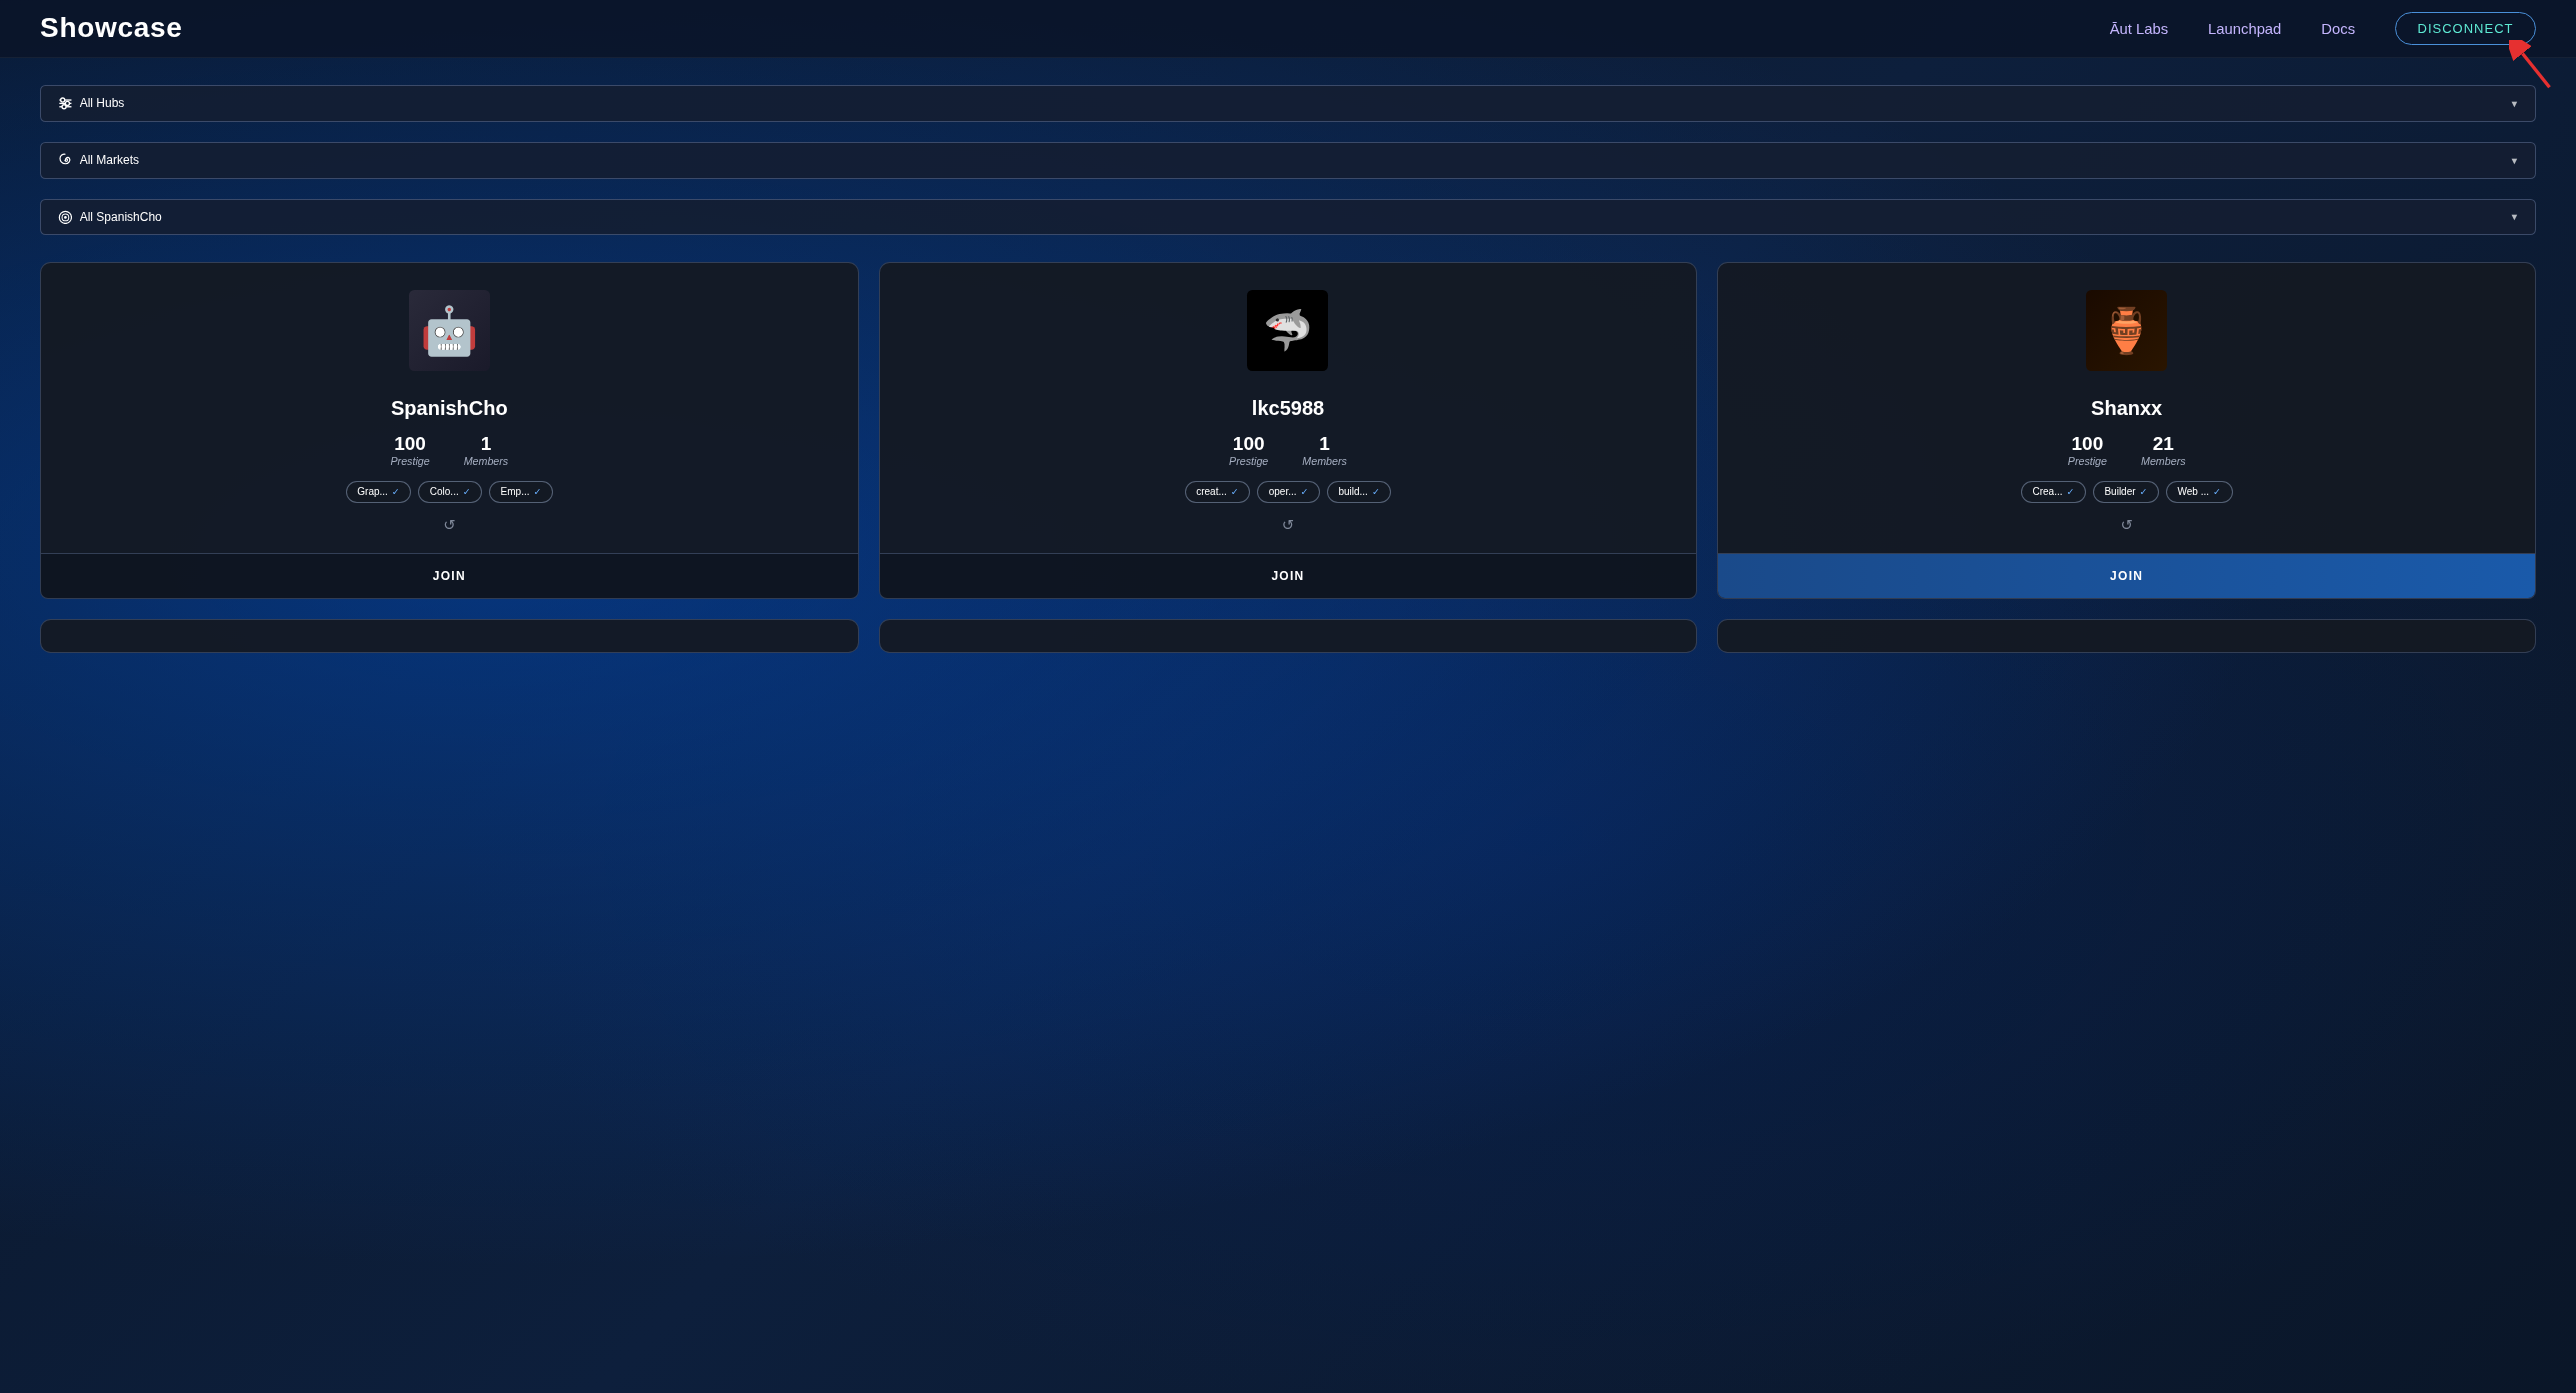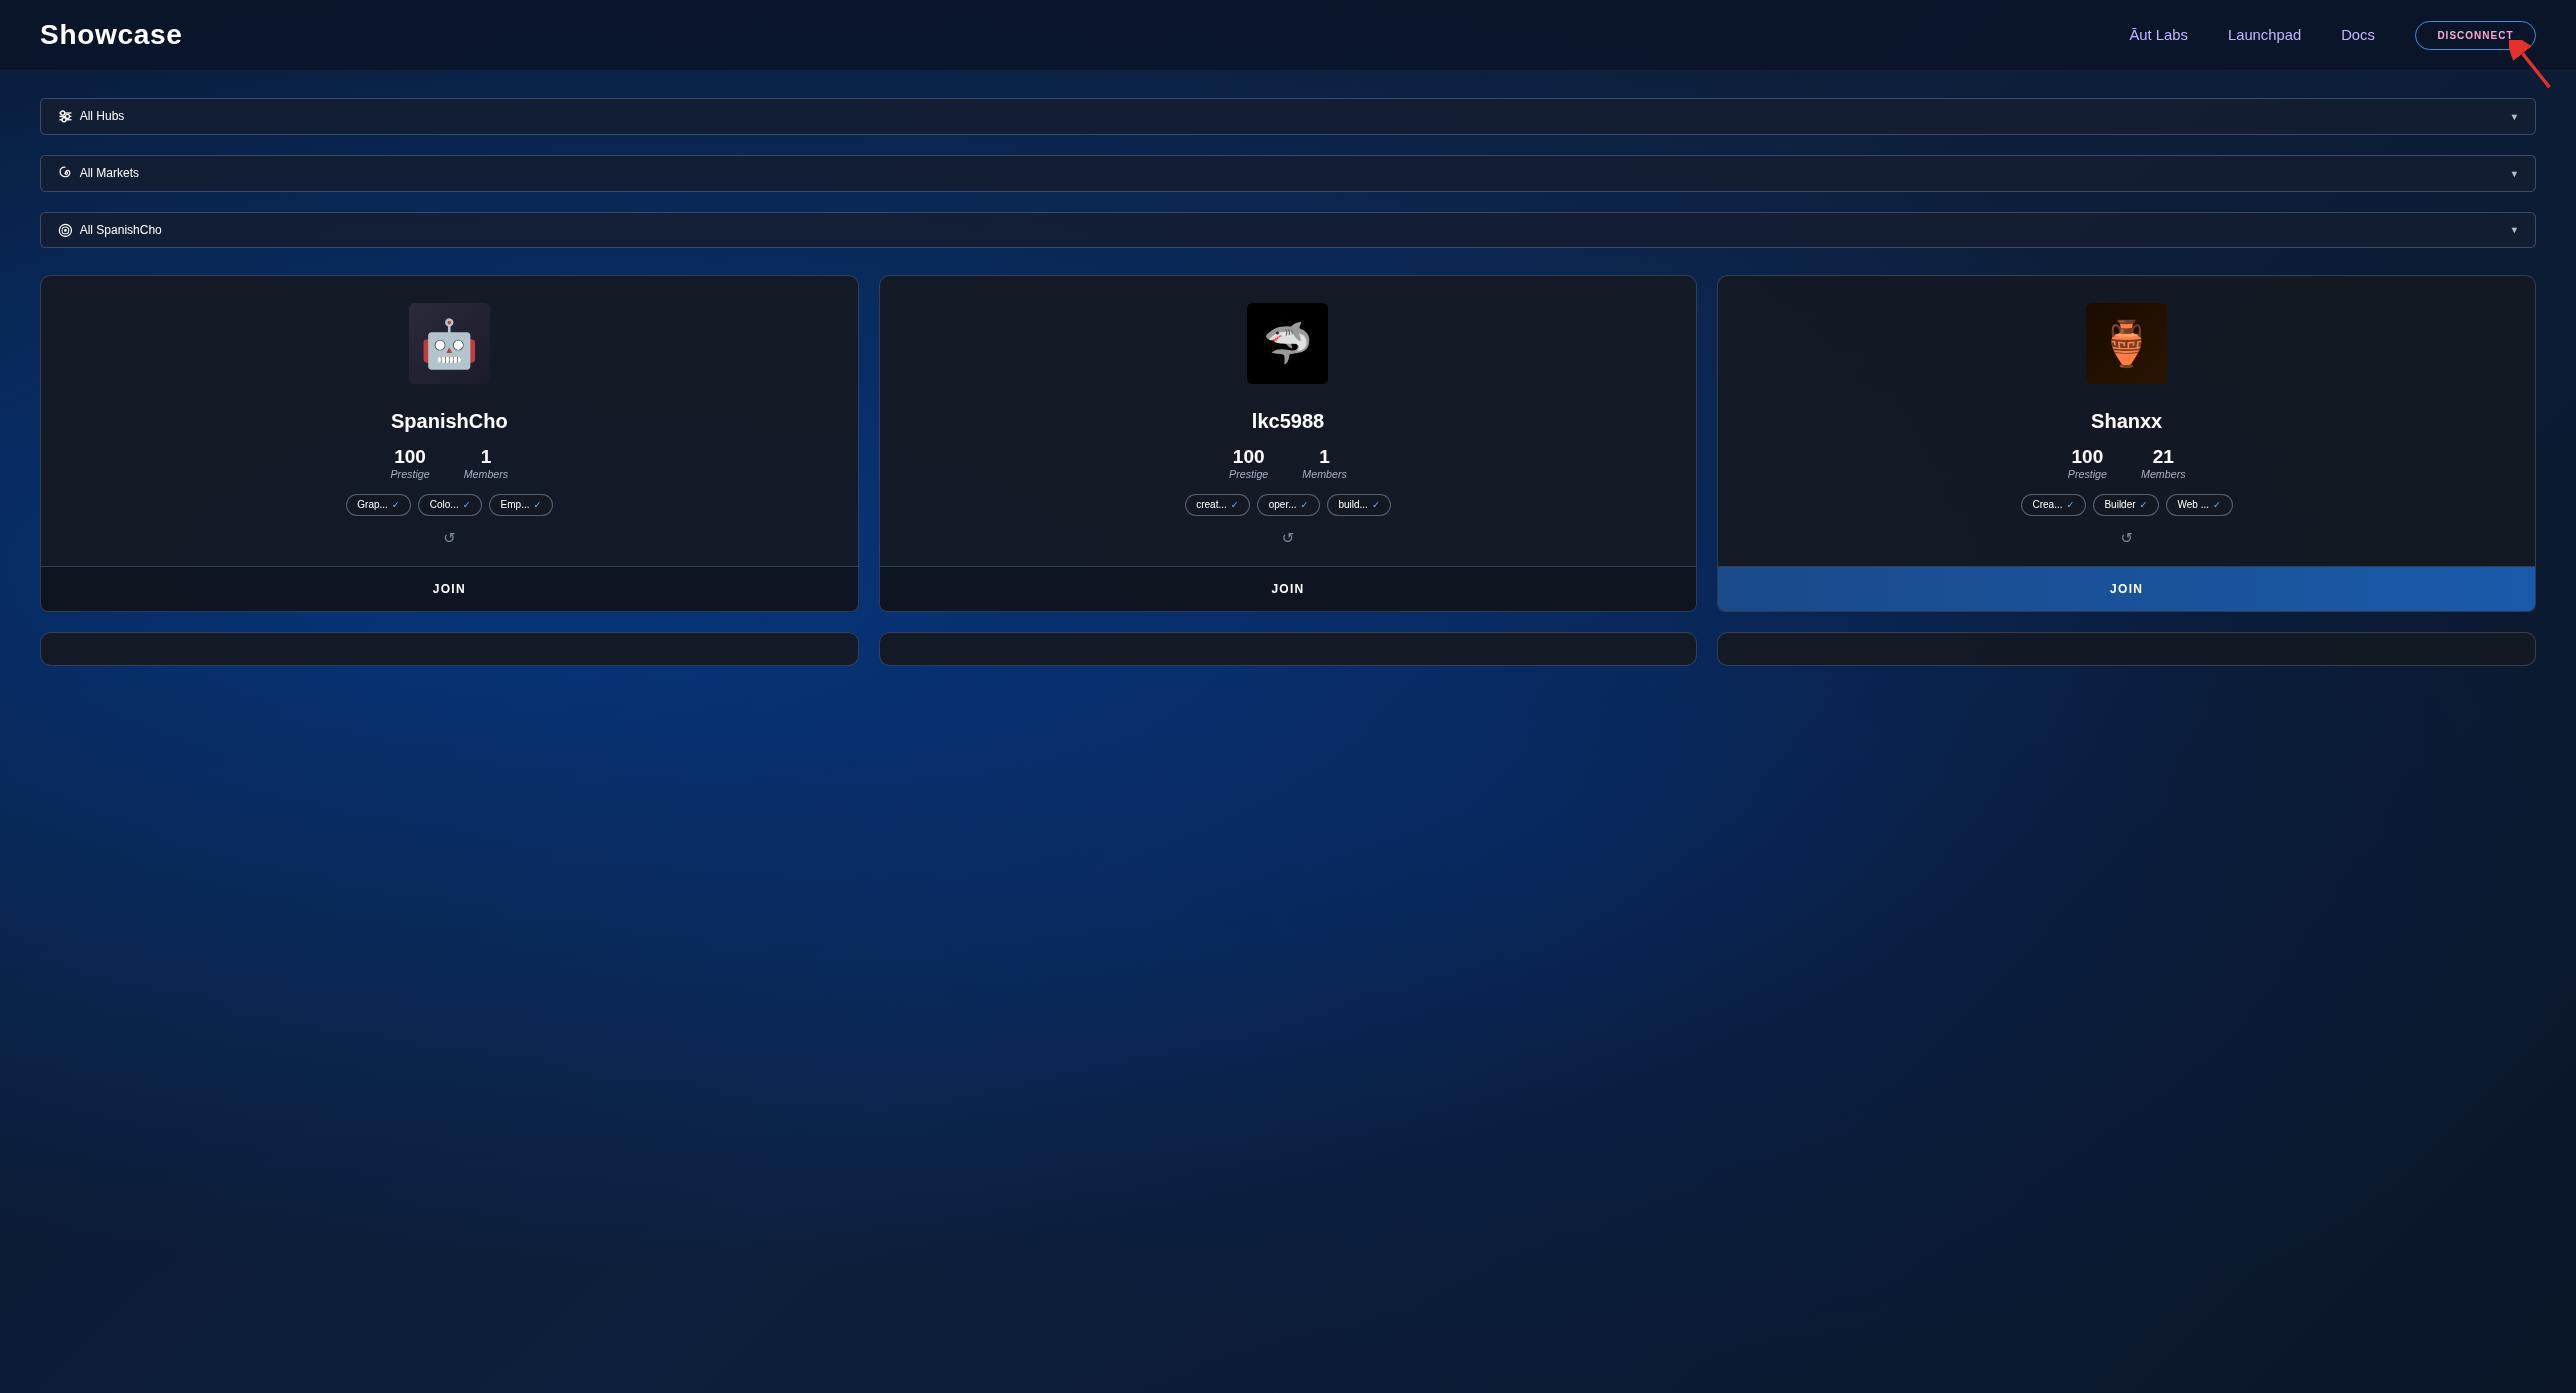--- a/index.html
+++ b/index.html
@@ -25,21 +25,21 @@
       pointer-events: none;
       z-index: 0;
     }
 
     
     .header {
       position: relative;
       z-index: 10;
       display: flex;
       justify-content: space-between;
-      padding: 19px 40px;
+      padding: 12px 40px;
       background: rgba(10, 20, 40, 0.85);
       border-bottom: 0.7px solid rgba(255,255,255,0.05);
     }
 
     .logo {
       font-size: 28px;
       font-weight: 700;
       color: #ffffff;
       letter-spacing: 0.7px;
     }
@@ -54,24 +54,24 @@
       font-size: 14.8px;
       color: #c4b5fd;
       text-decoration: none;
       cursor: pointer;
       font-weight: 400;
     }
 
     .disconnect-btn {
       background: transparent;
       border: 1.3px solid #4a90d9;
-      color: #f9a8d4;
+      color: #5eead4;
       padding: 8px 21.5px;
-      font-size: 10px;
-      font-weight: 700;
+      font-size: 13px;
+      font-weight: 400;
       letter-spacing: 1px;
       border-radius: 20px;
       cursor: pointer;
       text-transform: uppercase;
     }
 
     
     .arrow-annotation {
       position: absolute;
       top: 40px;

